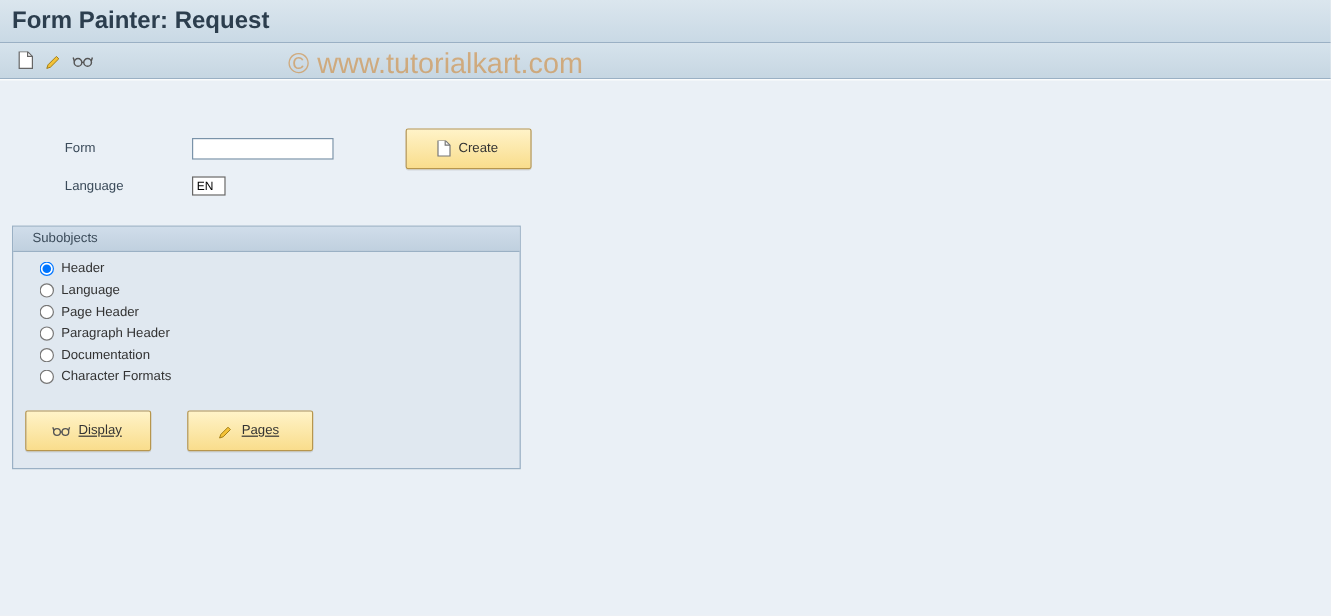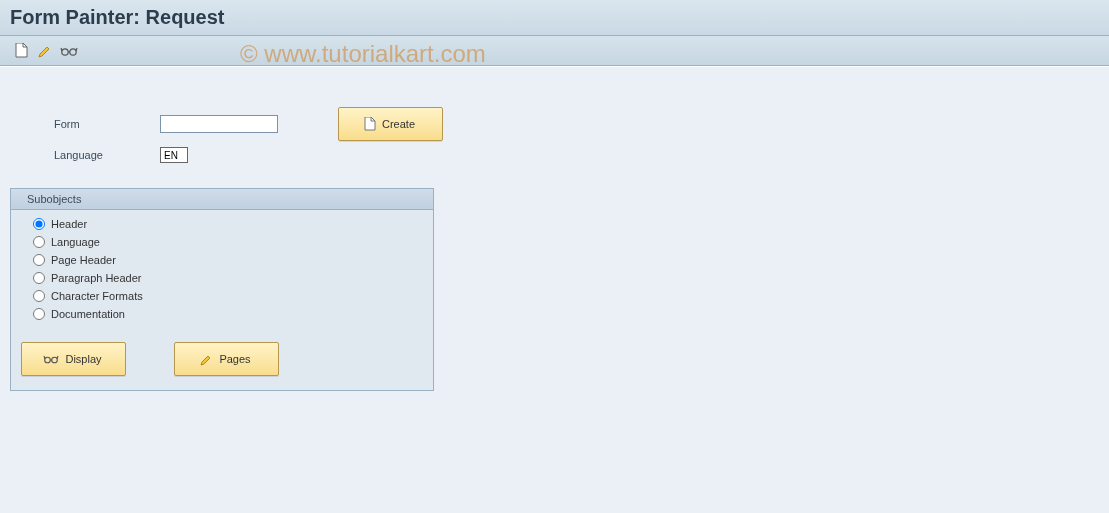--- a/index.html
+++ b/index.html
@@ -120,22 +120,23 @@
     width: 12px;
     height: 12px;
     cursor: pointer;
   }
   .radio-row label {
     color: #333;
     cursor: pointer;
   }
   .group-buttons {
     display: flex;
-    gap: 48px;
+    gap: 30px;
     padding: 12px 10px 14px 10px;
+    text-decoration: underline;
   }
   .watermark {
     position: absolute;
     top: 40px;
     left: 240px;
     font-size: 24px;
     color: #d18a3a;
     opacity: 0.6;
     pointer-events: none;
   }
@@ -213,25 +214,25 @@
       <div class="radio-row">
         <input type="radio" name="subobj" style="">
         <label>Page Header</label>
       </div>
       <div class="radio-row">
         <input type="radio" name="subobj" style="">
         <label>Paragraph Header</label>
       </div>
       <div class="radio-row">
         <input type="radio" name="subobj" style="">
+        <label>Documentation</label>
+      </div>
+      <div class="radio-row">
+        <input type="radio" name="subobj" style="">
         <label>Character Formats</label>
-      </div>
-      <div class="radio-row">
-        <input type="radio" name="subobj" style="">
-        <label>Documentation</label>
       </div>
     </div>
 
     <div class="group-buttons">
       <button class="sap-btn">
         <span class="btn-icon">
           <svg width="16" height="10" viewBox="0 0 16 10">
               <circle cx="4.5" cy="6" r="2.8" fill="none" stroke="#555" stroke-width="1.1"></circle>
               <circle cx="11.5" cy="6" r="2.8" fill="none" stroke="#555" stroke-width="1.1"></circle>
               <path d="M7 6h2 M2 5L1 2 M14 5l1-3" fill="none" stroke="#555" stroke-width="1.1"></path>

